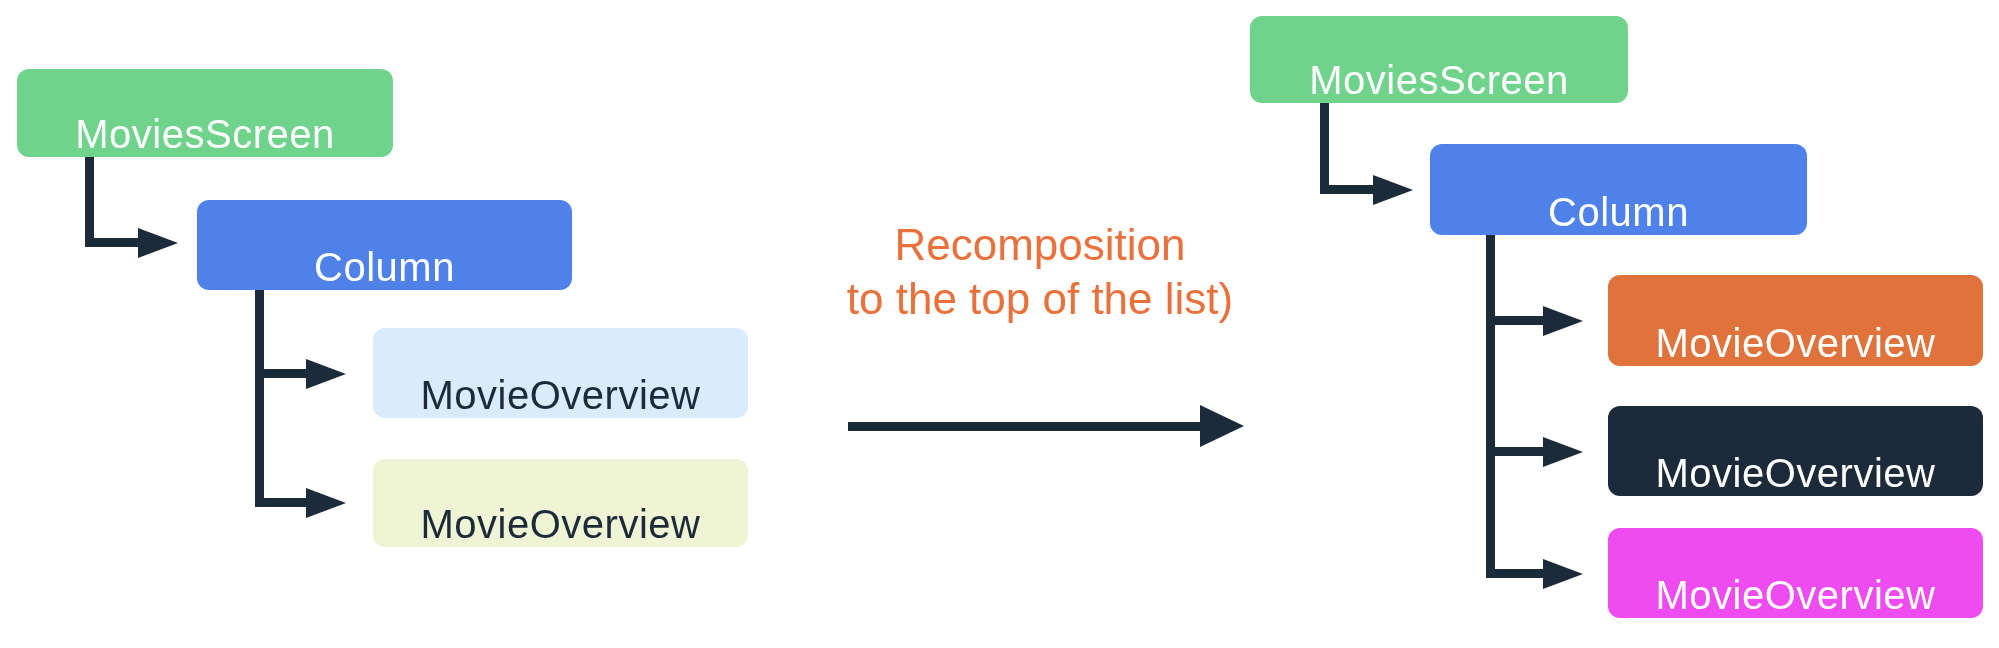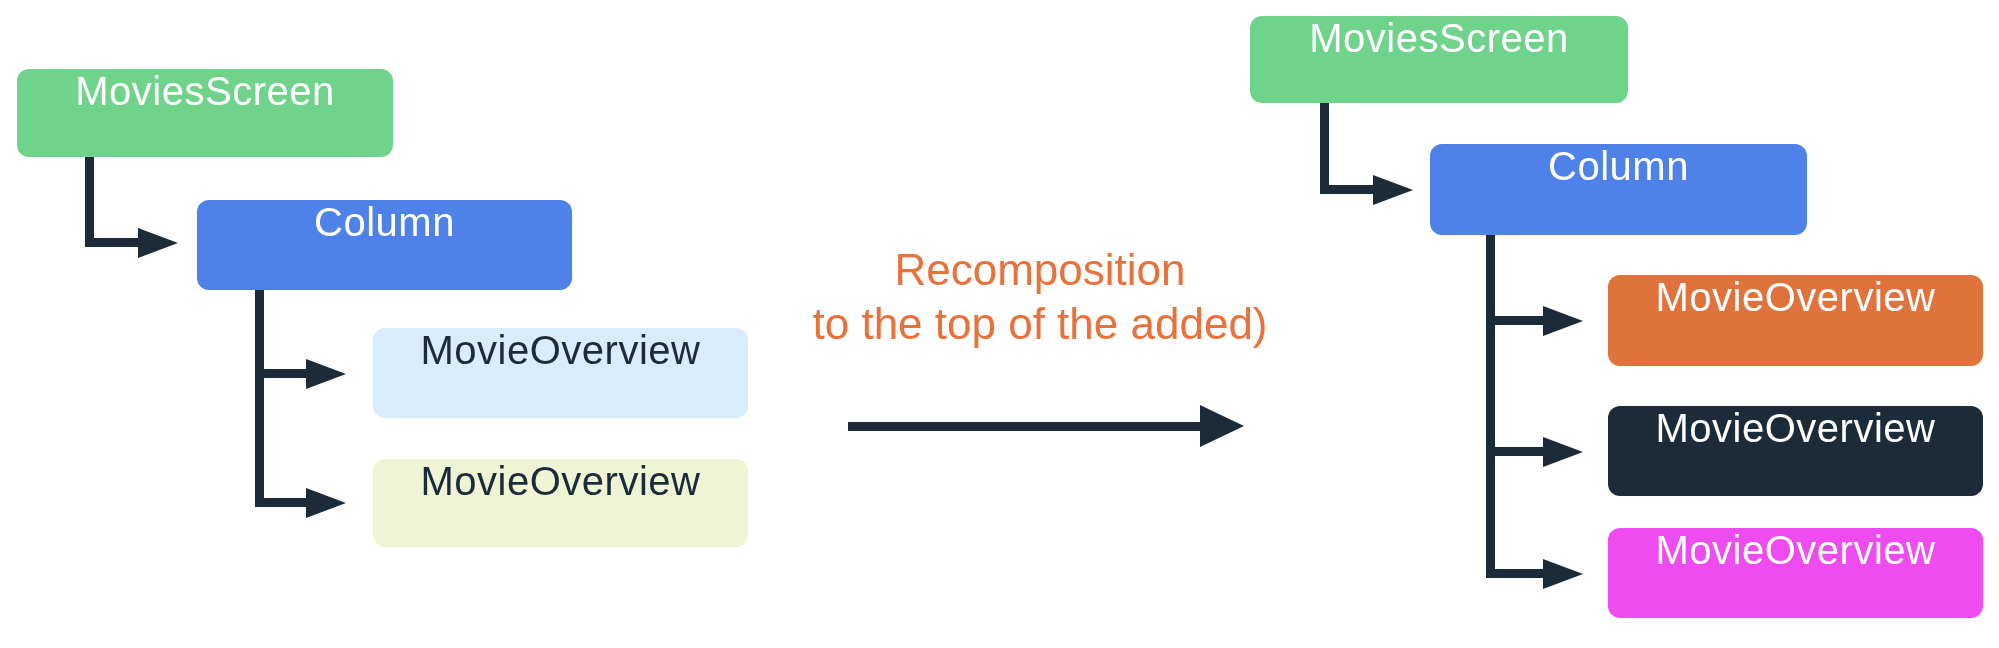--- a/index.html
+++ b/index.html
@@ -11,21 +11,21 @@
   #canvas {
     position: relative;
     width: 1999px;
     height: 648px;
     background: #ffffff;
     overflow: hidden;
   }
   .node {
     position: absolute;
     display: flex;
-    align-items: flex-start;
+    align-items: flex-end;
     justify-content: center;
     border-radius: 12px;
     font-size: 40px;
     font-weight: 400;
     letter-spacing: 0.5px;
     white-space: nowrap;
   }
   .line {
     position: absolute;
     background: var(--connector);
@@ -42,21 +42,21 @@
     position: absolute;
     width: 0;
     height: 0;
     border-top: 21px solid transparent;
     border-bottom: 21px solid transparent;
     border-left: 44px solid var(--connector);
   }
   #annotation {
     position: absolute;
     left: 740px;
-    top: 243px;
+    top: 218px;
     width: 600px;
     text-align: center;
     font-size: 44px;
     line-height: 54px;
     font-weight: 500;
     color: var(--annotation);
   }
 </style>
 </head>
 <body>
@@ -83,21 +83,21 @@
 
     <div class="line" style="left:255px; top:290px; width:9px; height:216px;"></div>
     <div class="line" style="left:255px; top:369px; width:51px; height:9px;"></div>
     <div class="arrowhead" style="left:306px; top:359px;"></div>
     <div class="line" style="left:255px; top:498px; width:51px; height:9px;"></div>
     <div class="arrowhead" style="left:306px; top:488px;"></div>
   </div>
 
   <div id="annotation">
     <div>Recomposition</div>
-    <div>to the top of the added)</div>
+    <div>to the top of the list)</div>
   </div>
   <div class="line" style="left:848px; top:422px; width:352px; height:9px;"></div>
   <div class="big-arrowhead" style="left:1200px; top:405px;"></div>
 
   <div>
     <div class="node" style="left: 1250px; top: 16px; width: 378px; height: 87px; background: rgb(111, 211, 140); color: rgb(255, 255, 255);">
       <span>MoviesScreen</span>
     </div>
     <div class="node" style="left: 1430px; top: 144px; width: 377px; height: 91px; background: rgb(78, 130, 233); color: rgb(255, 255, 255);">
       <span>Column</span>

